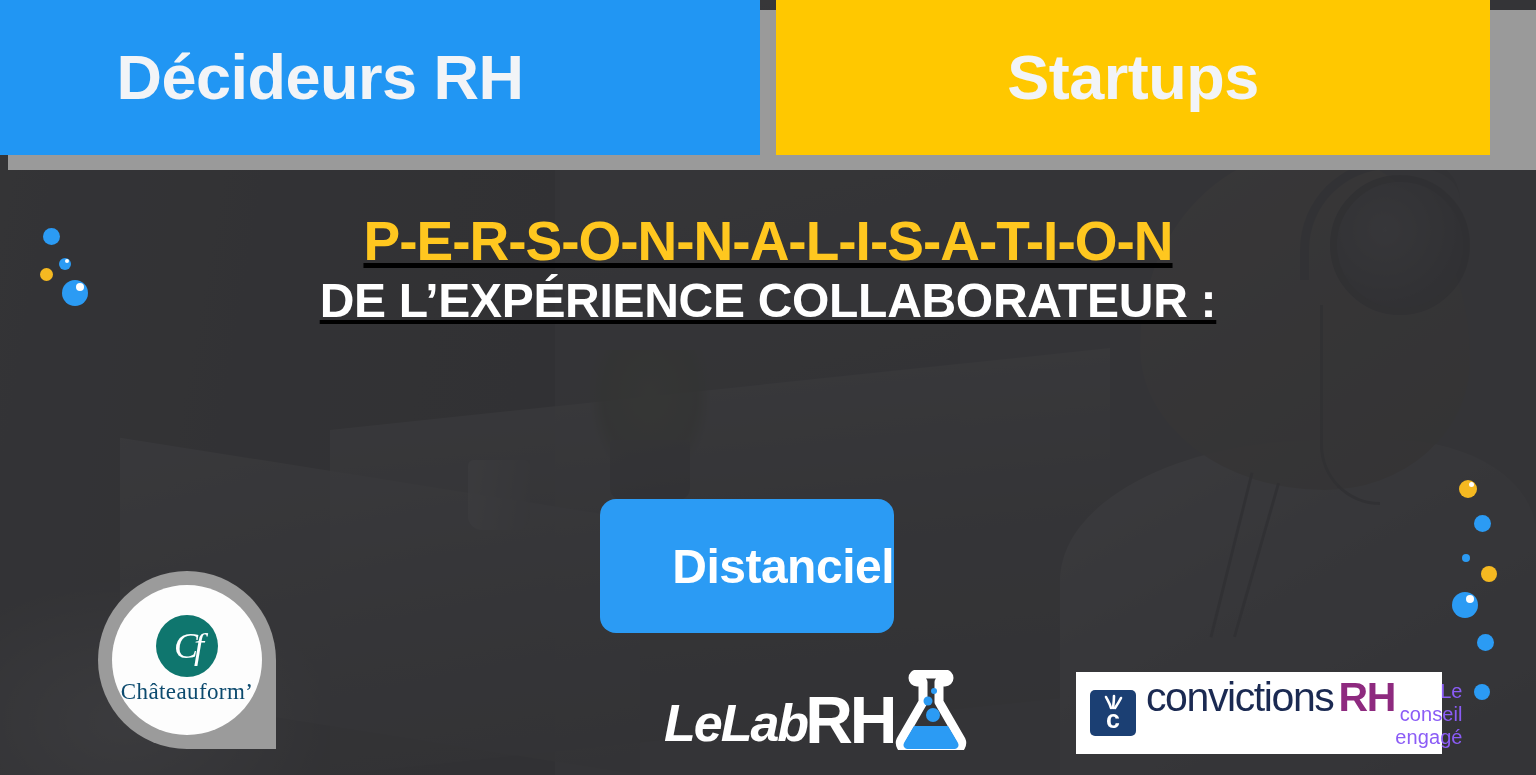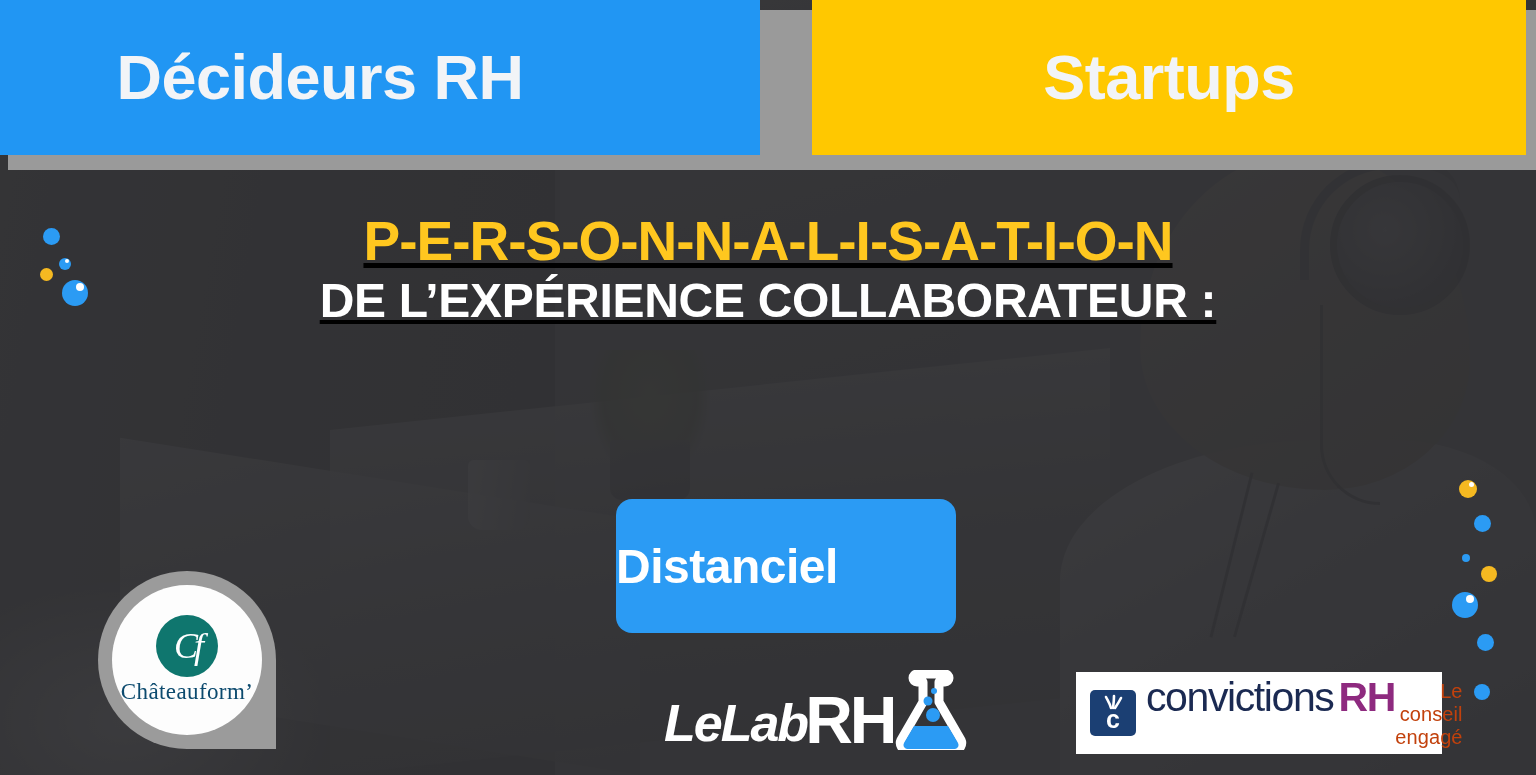--- a/index.html
+++ b/index.html
@@ -96,21 +96,21 @@
   .banner-shadow {
     position:absolute; background:#9a9a9a;
   }
   #shadow-left  { left:8px;  top:10px; width:760px;  height:160px; }
   #shadow-right { left:768px; top:10px; width:768px; height:160px; }
   .banner {
     position:absolute; top:0; height:155px;
     display:flex; align-items:center;
   }
   #banner-left  { left:0;    width:760px; background:#2196f3; justify-content:center; padding-right:120px; }
-  #banner-right { left:812px; width:714px; background:#ffc800; justify-content:center; }
+  #banner-right { left:776px; width:714px; background:#ffc800; justify-content:center; }
   .banner-text {
     color:#f2f4f7; font-weight:bold; font-size:63px; letter-spacing:-.5px;
     line-height:1; white-space:nowrap;
   }
 
   
   #headline { position:absolute; left:0; top:212px; width:1536px; text-align:center;text-decoration:underline; }
   #headline-line1 {
     color:#ffc71f; font-weight:bold; font-size:55px; letter-spacing:-1px;
     line-height:1.08; white-space:nowrap;
@@ -118,25 +118,24 @@
   #headline-line2 {
     color:#ffffff; font-weight:bold; font-size:48px; letter-spacing:-.3px;
     line-height:1.25; white-space:nowrap;
   }
   #headline-line3 { line-height:1.3; white-space:nowrap; margin-top:4px; }
   #headline-line3-main { color:#ffc71f; font-weight:bold; font-size:48px; letter-spacing:-.3px; }
   #headline-line3-mark { color:#ffffff; font-weight:bold; font-size:48px; }
 
   
   #distanciel-button {
-    position:absolute; left:600px; top:499px; width:340px; height:134px;
+    position:absolute; left:600px; top:499px; width:294px; height:134px;
     background:#2b9bf4; border-radius:16px; border:none;
-    display:flex; align-items:center; justify-content:flex-start;
+    display:flex; align-items:center; justify-content:flex-end;
     cursor:pointer;
-    margin-left:16px;
   }
   #distanciel-label {
     color:#ffffff; font-weight:bold; font-size:48px; letter-spacing:-.5px;
   }
 
   
   .dot { position:absolute; border-radius:50%; }
   .dot .gleam {
     position:absolute; background:#ffffff; border-radius:50%;
     top:12%; right:14%;
@@ -188,21 +187,21 @@
   }
   #cvr-icon .cvr-c {
     position:absolute; left:0; right:0; bottom:4px;
     text-align:center; color:#ffffff; font-weight:bold; font-size:25px; line-height:1;
   }
   #cvr-textblock { display:flex; flex-direction:row; justify-content:center; }
   #cvr-main { display:flex; align-items:baseline; line-height:1; }
   #cvr-convictions { color:#1b2a52; font-size:41px; letter-spacing:-1.4px; }
   #cvr-rh { color:#8e2a7f; font-weight:bold; font-size:41px; letter-spacing:-1.2px; margin-left:5px; }
   #cvr-tagline {
-    color:#c2410c; font-size:20px; letter-spacing:.1px; text-align:right; margin-top:3px;
+    color:#8b5cf6; font-size:20px; letter-spacing:.1px; text-align:right; margin-top:3px;
   }
 </style>
 </head>
 <body>
 
 <div id="bg-photo">
   <div class="bgwall"></div>
   <div class="bgmon"></div>
   <div class="bgdesk"></div>
   <div class="bgdesk2"></div>

